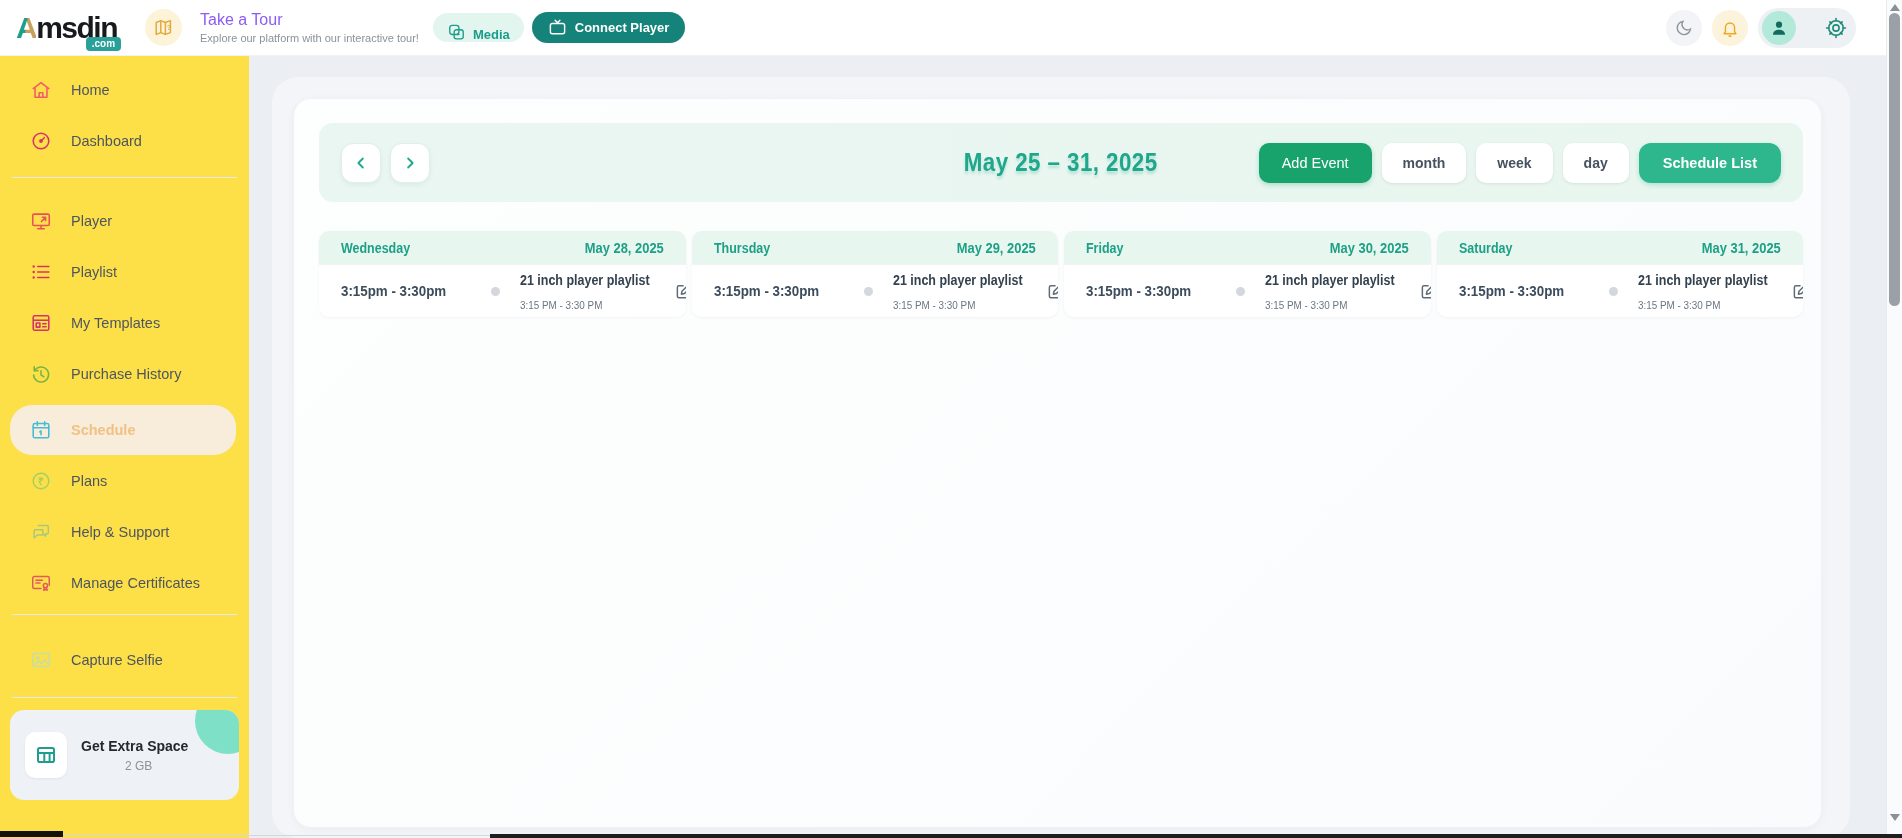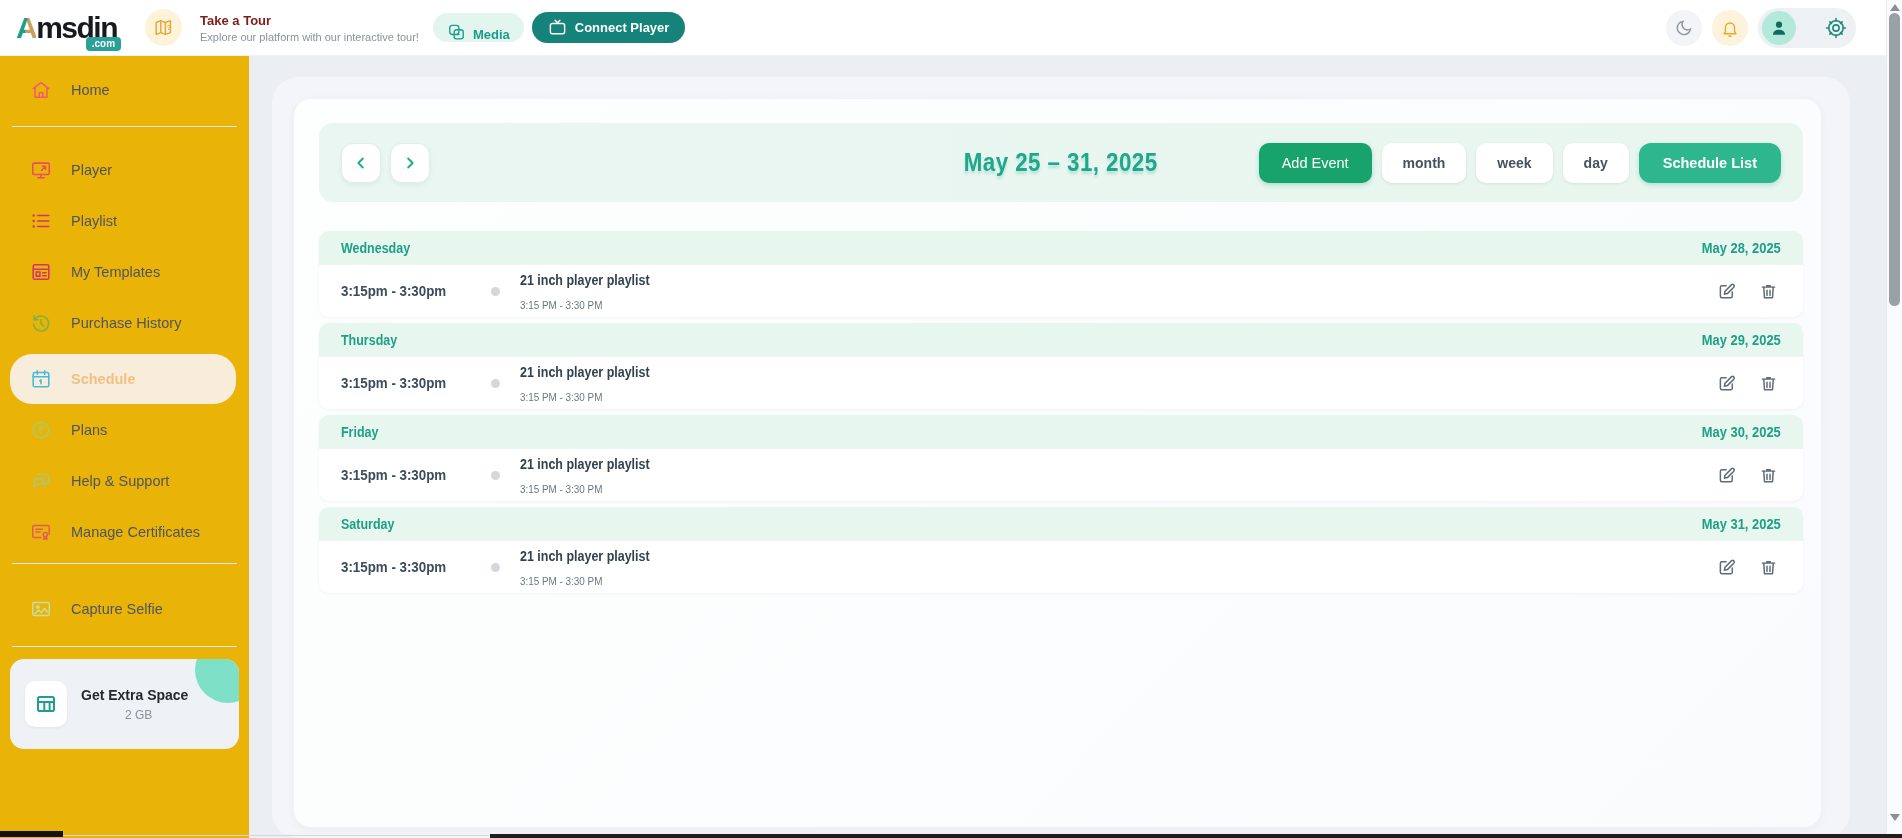--- a/index.html
+++ b/index.html
@@ -33,21 +33,21 @@
     position:absolute; right:-4px; bottom:-8px;
     background:#2AA198; color:#fff; font-size:10px; font-weight:bold;
     padding:2px 6px; border-radius:4px; letter-spacing:0;
   }
   .tour-badge {
     width:37px; height:37px; border-radius:50%; background:#FCF3D8;
     display:flex; align-items:center; justify-content:center;
     margin-left:28px; flex:none;
   }
   .tour-text { margin-left:18px; }
-  .tour-title { font-size:13px; font-weight:bold; color:#7f1d1d; display:block; }
+  .tour-title { font-size:16px; font-weight:normal; color:#8b5cf6; display:block; }
   .tour-sub { font-size:11px; color:#8A929B; display:block; margin-top:3px; }
   .btn-media {
     margin-left:14px; height:29px; padding:0 14px; border-radius:15px;
     background:#E2F5EE; color:#1C9C8B; font-size:13px; font-weight:bold;
     display:flex; align-items:flex-end; gap:7px;
   }
   .btn-connect {
     margin-left:8px; height:31px; padding:0 16px; border-radius:16px;
     background:#15837A; color:#FFFFFF; font-size:13px; font-weight:bold;
     display:flex; align-items:center; gap:8px;
@@ -64,21 +64,21 @@
     display:flex; align-items:center; justify-content:space-between; padding:0 8px 0 4px;
   }
   .avatar-circle {
     width:34px; height:34px; border-radius:50%; background:#B2E9D8;
     display:flex; align-items:center; justify-content:center;
   }
 
   
   .sidebar {
     position:absolute; left:0; top:56px; width:250px; height:782px;
-    background:#eab308; border-right:1px solid #ECEEF1; z-index:10;
+    background:#fde047; border-right:1px solid #ECEEF1; z-index:10;
     padding-top:14px;
   }
   .nav-item {
     width:100%; height:40px; display:flex; align-items:center;
     padding-left:30px; gap:19px; margin-bottom:11px; cursor:pointer;
   }
   .nav-item .nav-label { font-size:14.5px; color:#4E5560; }
   .nav-item svg { flex:none; }
   .nav-item.active {
     width:226px; margin-left:10px; height:50px; border-radius:22px;
@@ -145,21 +145,21 @@
     box-shadow:0 1px 3px rgba(30,40,60,.1);
   }
   .btn-schedlist {
     height:40px; padding:0 24px; border-radius:12px; background:#2EB68C;
     color:#fff; font-size:14.5px; font-weight:bold;
     box-shadow:0 2px 5px rgba(46,182,140,.32);
   }
 
   .day-list {
     position:absolute; left:25px; top:132px; width:1484px;
-    display:flex; flex-direction:column; gap:6px;
+    display:flex; flex-direction:row; gap:6px;
   }
   .day-group {
     border-radius:10px; overflow:hidden;
     box-shadow:0 1px 3px rgba(30,40,60,.05);
   }
   .day-head {
     height:33px; background:#E8F6F0; display:flex; align-items:center;
     justify-content:space-between; padding:0 22px;
   }
   .day-name { font-size:14.5px; font-weight:bold; color:#1EA085; }
@@ -275,20 +275,28 @@
 
   <div class="nav-item">
     <svg width="22" height="22" viewBox="0 0 24 24" fill="none" stroke="#F25C69" stroke-width="1.7" stroke-linecap="round" stroke-linejoin="round">
       <path d="M3.5 10.5L12 4l8.5 6.5"></path>
         <path d="M5.5 9.5V20h13V9.5"></path>
         <path d="M10 20v-5h4v5"></path>
     </svg>
     <span class="nav-label">Home</span>
   </div>
 
+  <div class="nav-item">
+    <svg width="22" height="22" viewBox="0 0 24 24" fill="none" stroke="#D6336C" stroke-width="1.7" stroke-linecap="round">
+      <circle cx="12" cy="12" r="8.5"></circle>
+        <path d="M12 12l3.6-3.6"></path>
+        <circle cx="12" cy="12" r="1.2" fill="#D6336C"></circle>
+    </svg>
+    <span class="nav-label">Dashboard</span>
+  </div>
 
   <div class="side-divider"></div>
 
 
   <div class="nav-item">
     <svg width="22" height="22" viewBox="0 0 24 24" fill="none" stroke="#E8505B" stroke-width="1.7" stroke-linecap="round" stroke-linejoin="round">
       <rect x="3" y="4.5" width="18" height="12.5" rx="1.5"></rect>
       <path d="M12 17v3.5M8.5 20.5h7"></path>
       <path d="M12.5 12.5L17 8m0 0h-3.4M17 8v3.4"></path>
     </svg>

